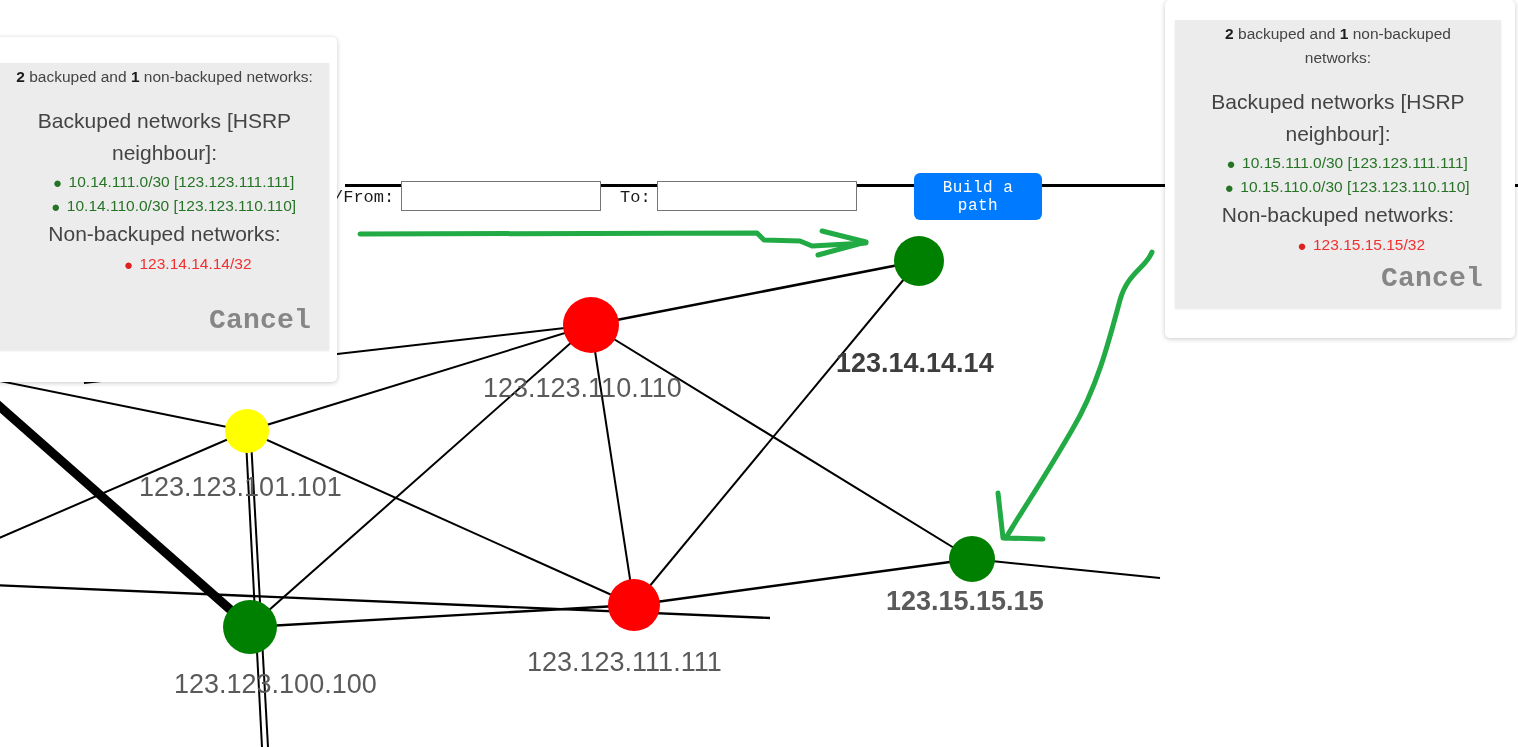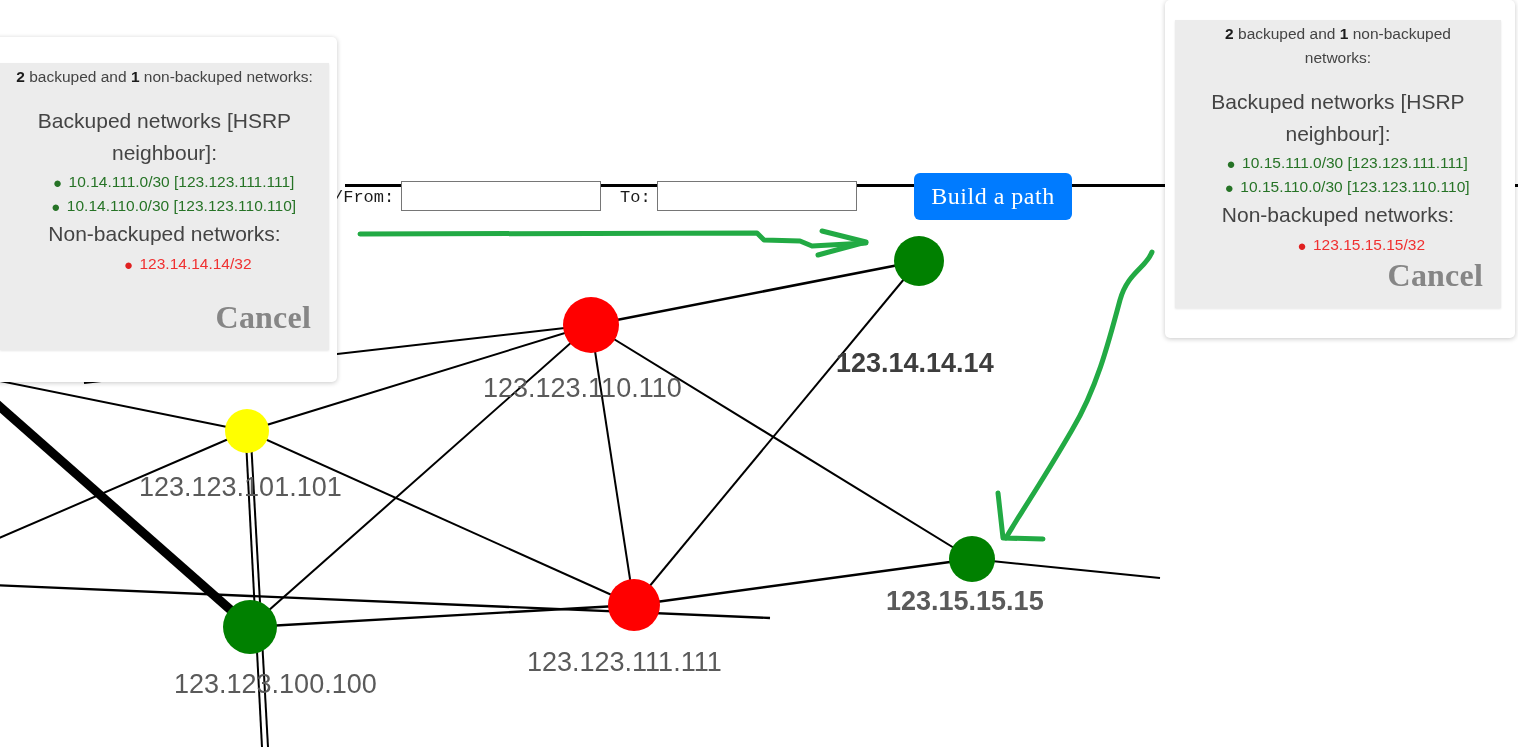--- a/index.html
+++ b/index.html
@@ -54,28 +54,28 @@
     padding: 2px 4px;
     color: #000;
     border-radius: 0;
   }
   #input-from { left: 401px; top: 95px; width: 200px; }
   #input-to   { left: 657px; top: 95px; width: 200px; }
   #build-path-button {
     position: absolute;
     left: 914px;
     top: 87px;
-    width: 158px;
+    width: 128px;
     height: 47px;
     background: #007bff;
     color: #ffffff;
     border: none;
     border-radius: 6px;
-    font-family: Liberation Serif, serif;
-    font-size: 24px;
+    font-family: Liberation Mono, monospace;
+    font-size: 16px;
     letter-spacing: 0.5px;
     cursor: pointer;
   }
 
   
   #divider {
     position: absolute;
     left: 345px;
     top: 184px;
     width: 820px;
@@ -157,28 +157,28 @@
   .net-nonbackuped { color: #f03030; }
   .net-nonbackuped .bullet { color: #e02020; }
 
   .indent-left-1 { padding-left: 18px; }
   .indent-left-2 { padding-left: 46px; }
 
   .popup-cancel {
     position: absolute;
     right: 18px;
     bottom: 14px;
-    font-size: 32px;
+    font-size: 28px;
     font-weight: 700;
     color: #868686;
     cursor: pointer;
     letter-spacing: 0.2px;
     background: none;
     border: none;
-    font-family: Liberation Serif, serif;
+    font-family: Liberation Mono, monospace;
     padding: 0;
     text-align: center;
   }
 
   
   .node-label {
     position: absolute;
     font-family: "Liberation Sans", sans-serif;
     color: #5a5a5a;
     font-size: 27px;

